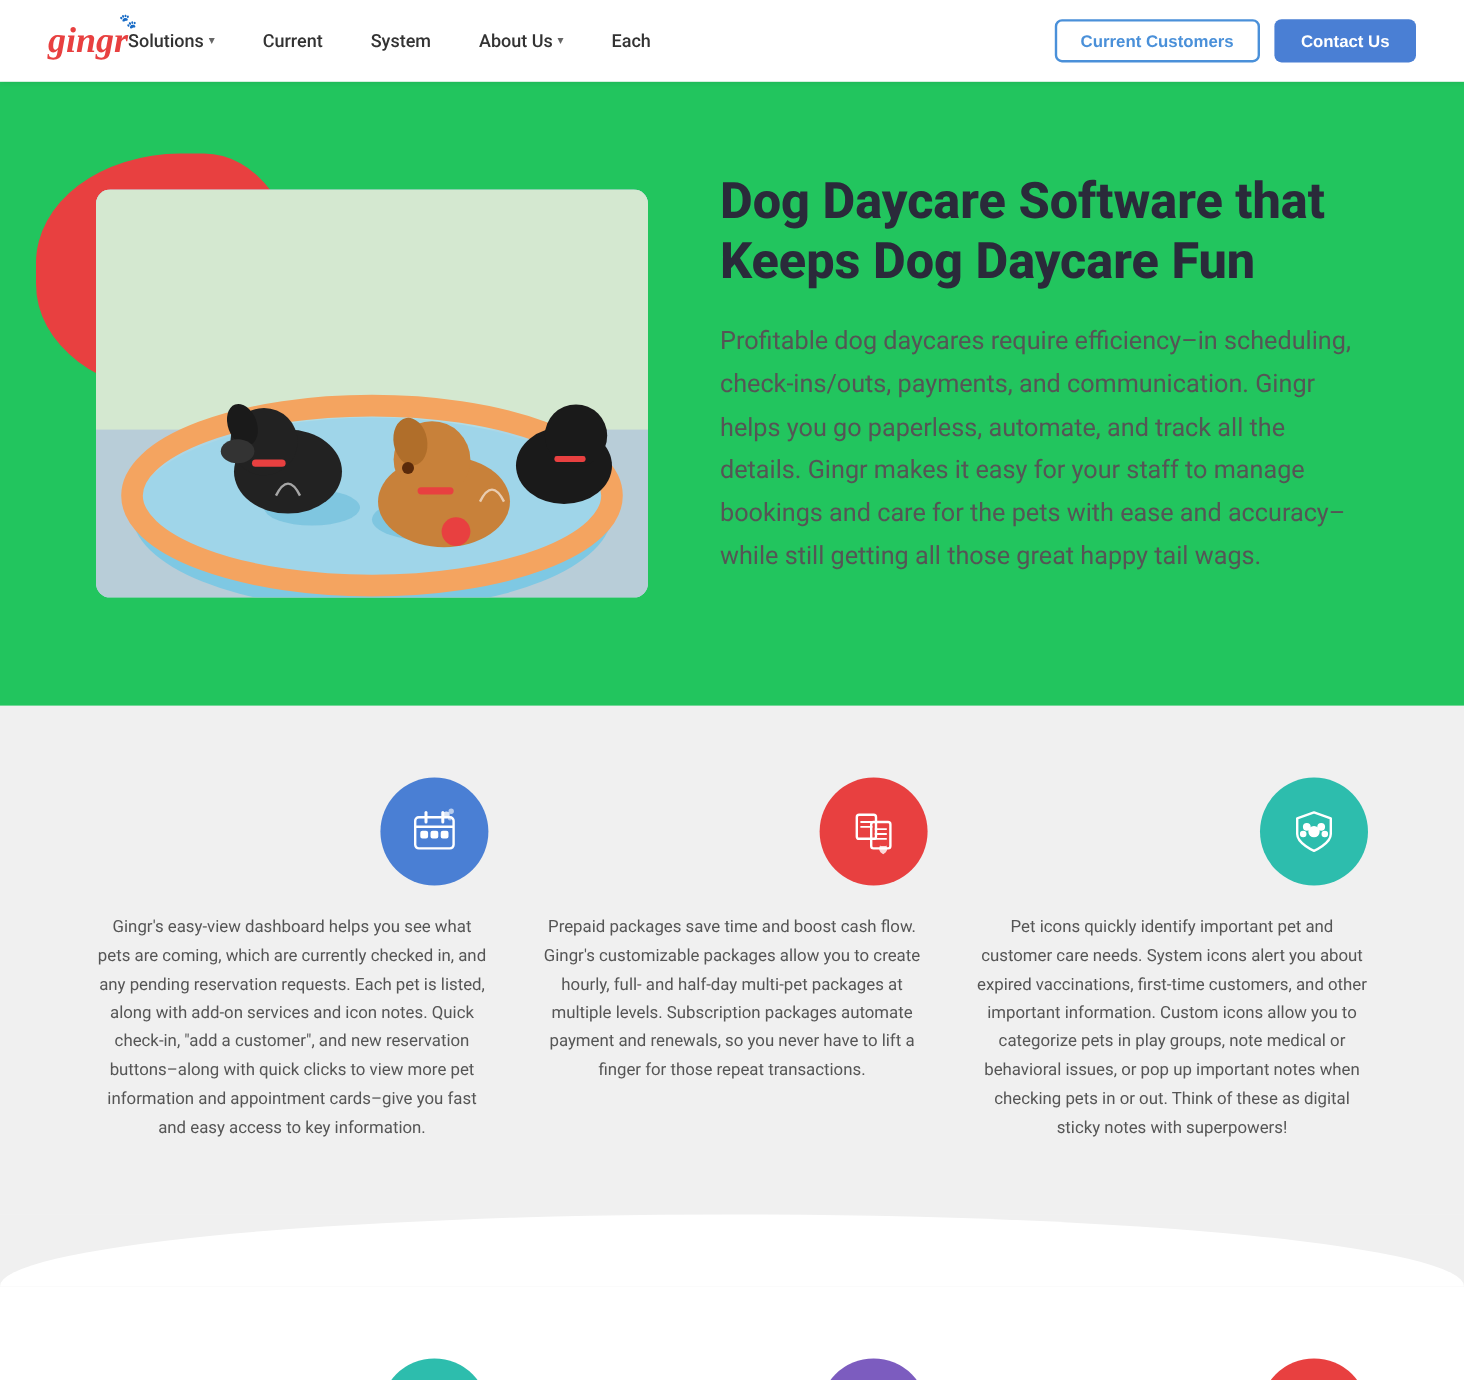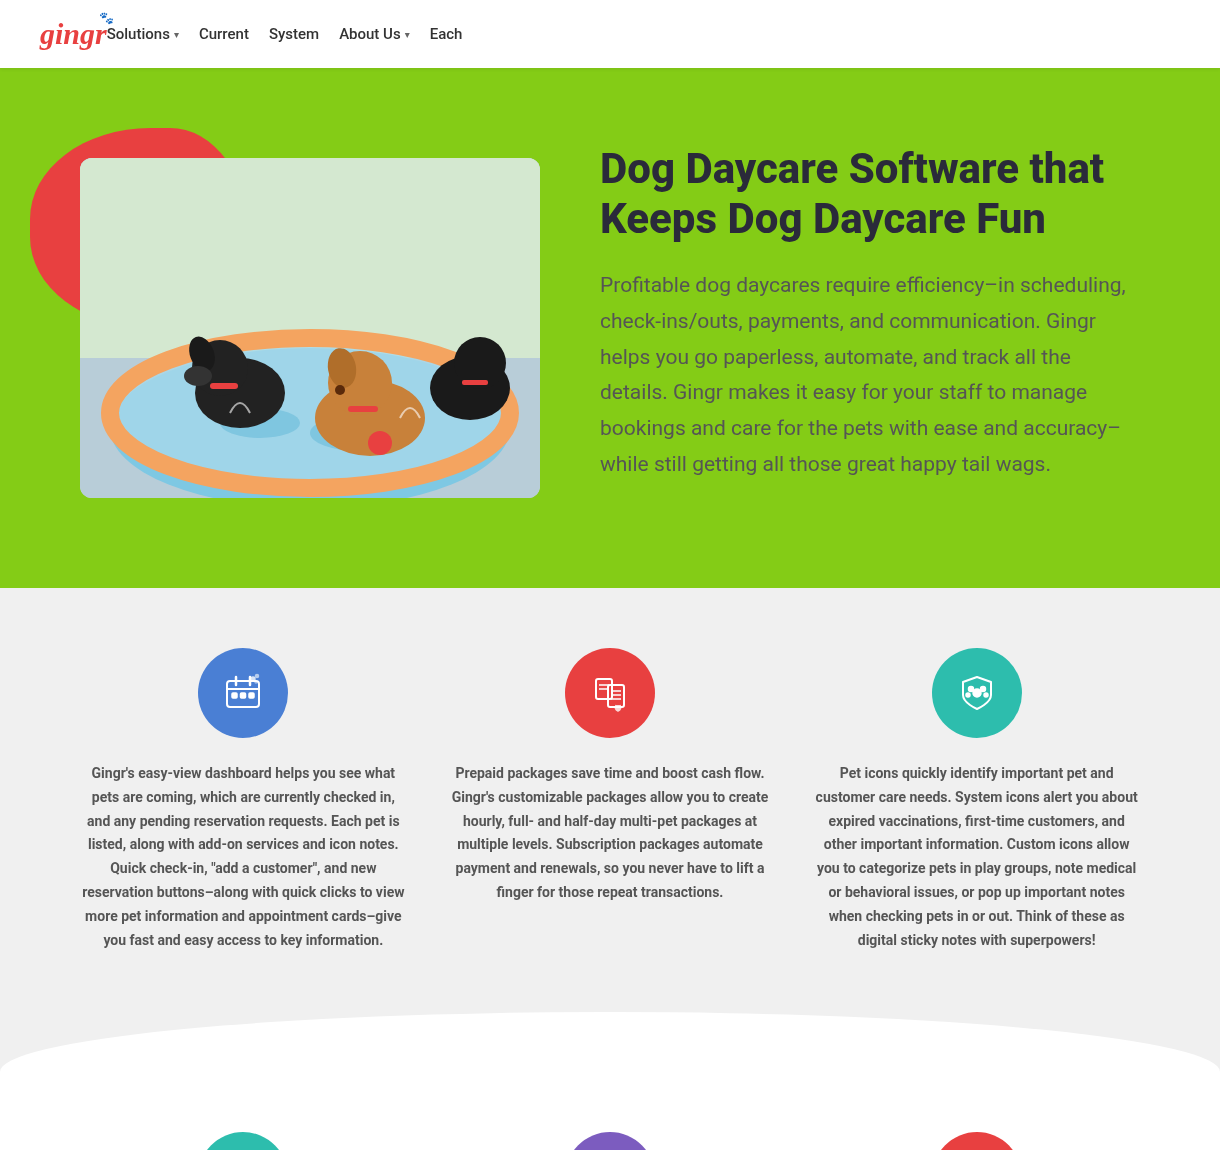--- a/index.html
+++ b/index.html
@@ -12,21 +12,21 @@
       align-items: center;
       padding: 0 40px;
       height: 68px;
       box-shadow: 0 1px 4px rgba(0,0,0,0.08);
       position: relative;
       z-index: 10;
     }
     .nav-links {
       display: flex;
       align-items: center;
-      gap: 20px;
+      gap: 40px;
       flex: 1;
     }
     .nav-link {
       font-size: 15px;
       font-weight: 500;
       color: #333;
       text-decoration: none;
       display: flex;
       align-items: center;
       gap: 4px;
@@ -57,21 +57,21 @@
       border: none;
       padding: 10px 22px;
       border-radius: 6px;
       font-size: 14px;
       font-weight: 600;
       cursor: pointer;
     }
 
     
     .hero {
-      background: #84cc16;
+      background: #22c55e;
       padding: 60px 80px 60px 80px;
       display: flex;
       align-items: center;
       gap: 60px;
       min-height: 520px;
       position: relative;
       overflow: hidden;
     }
     .hero-image-wrapper {
       position: relative;
@@ -136,23 +136,22 @@
       padding: 60px 80px;
     }
     .features-grid {
       display: grid;
       grid-template-columns: repeat(3, 1fr);
       gap: 40px;
     }
     .feature-card {
       display: flex;
       flex-direction: column;
-      align-items: center;
+      align-items: flex-end;
       text-align: center;
-      font-weight: bold;
     }
     .feature-icon-circle {
       width: 90px;
       height: 90px;
       border-radius: 50%;
       display: flex;
       align-items: center;
       justify-content: center;
       margin-bottom: 24px;
       font-size: 36px;
@@ -240,20 +239,24 @@
       <span>System</span>
     </a>
     <a class="nav-link">
       <span>About Us</span>
       <span class="chevron">▾</span>
     </a>
     <a class="nav-link">
       <span>Each</span>
     </a>
   </div>
+  <div class="nav-actions">
+    <button class="btn-outline">Current Customers</button>
+    <button class="btn-primary">Contact Us</button>
+  </div>
 </nav>
 
 <section class="hero">
   <div class="hero-image-wrapper">
     <div class="hero-blob"></div>
     <div class="hero-img">
 
       <svg viewBox="0 0 460 340" xmlns="http://www.w3.org/2000/svg">
 
         <rect width="460" height="340" fill="#b8cdd8"></rect>

